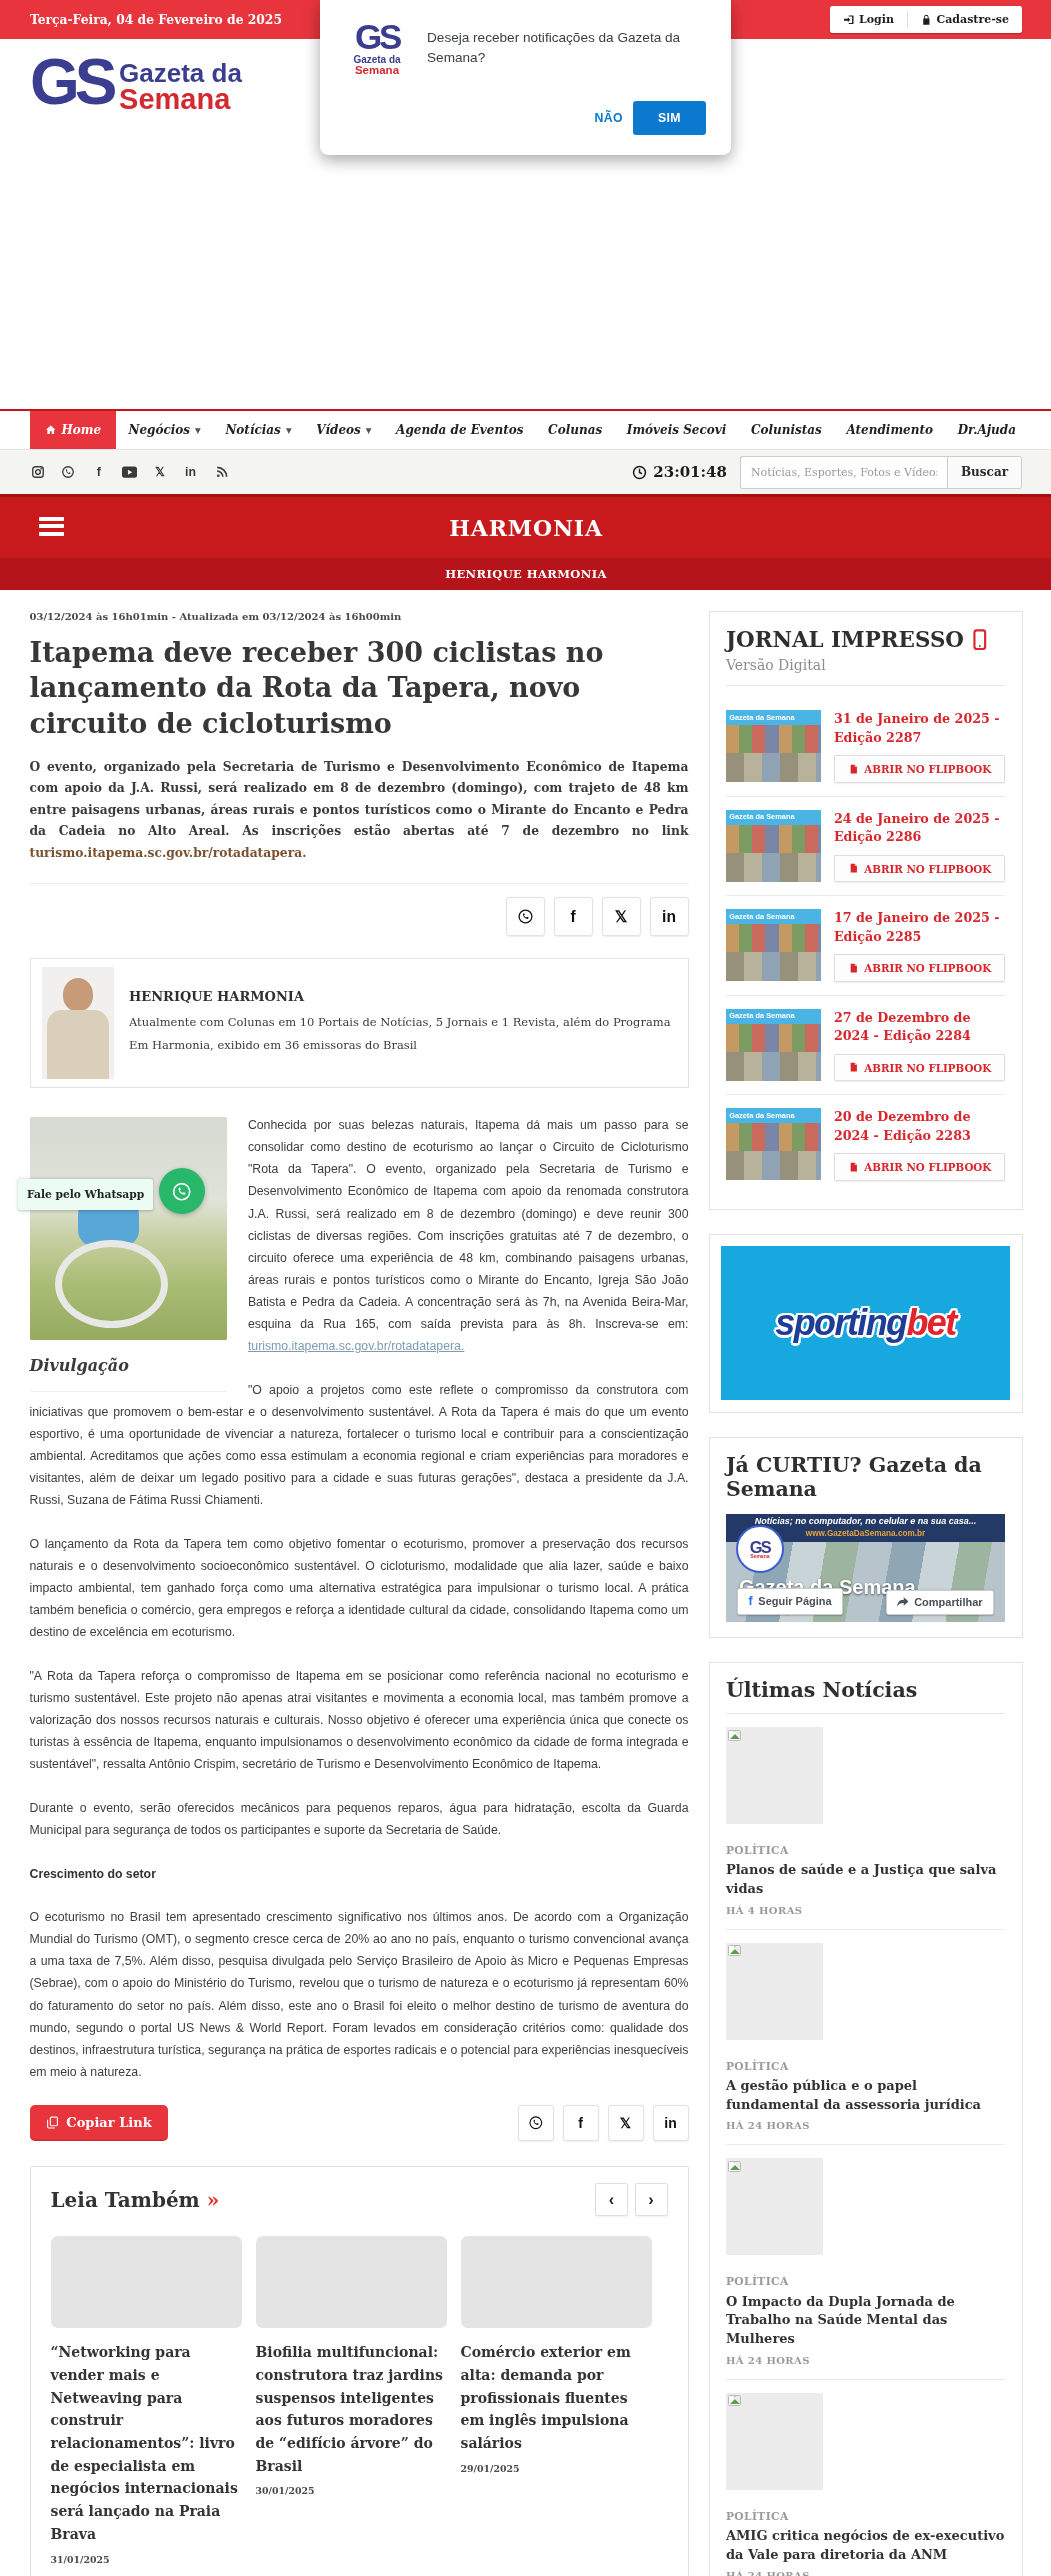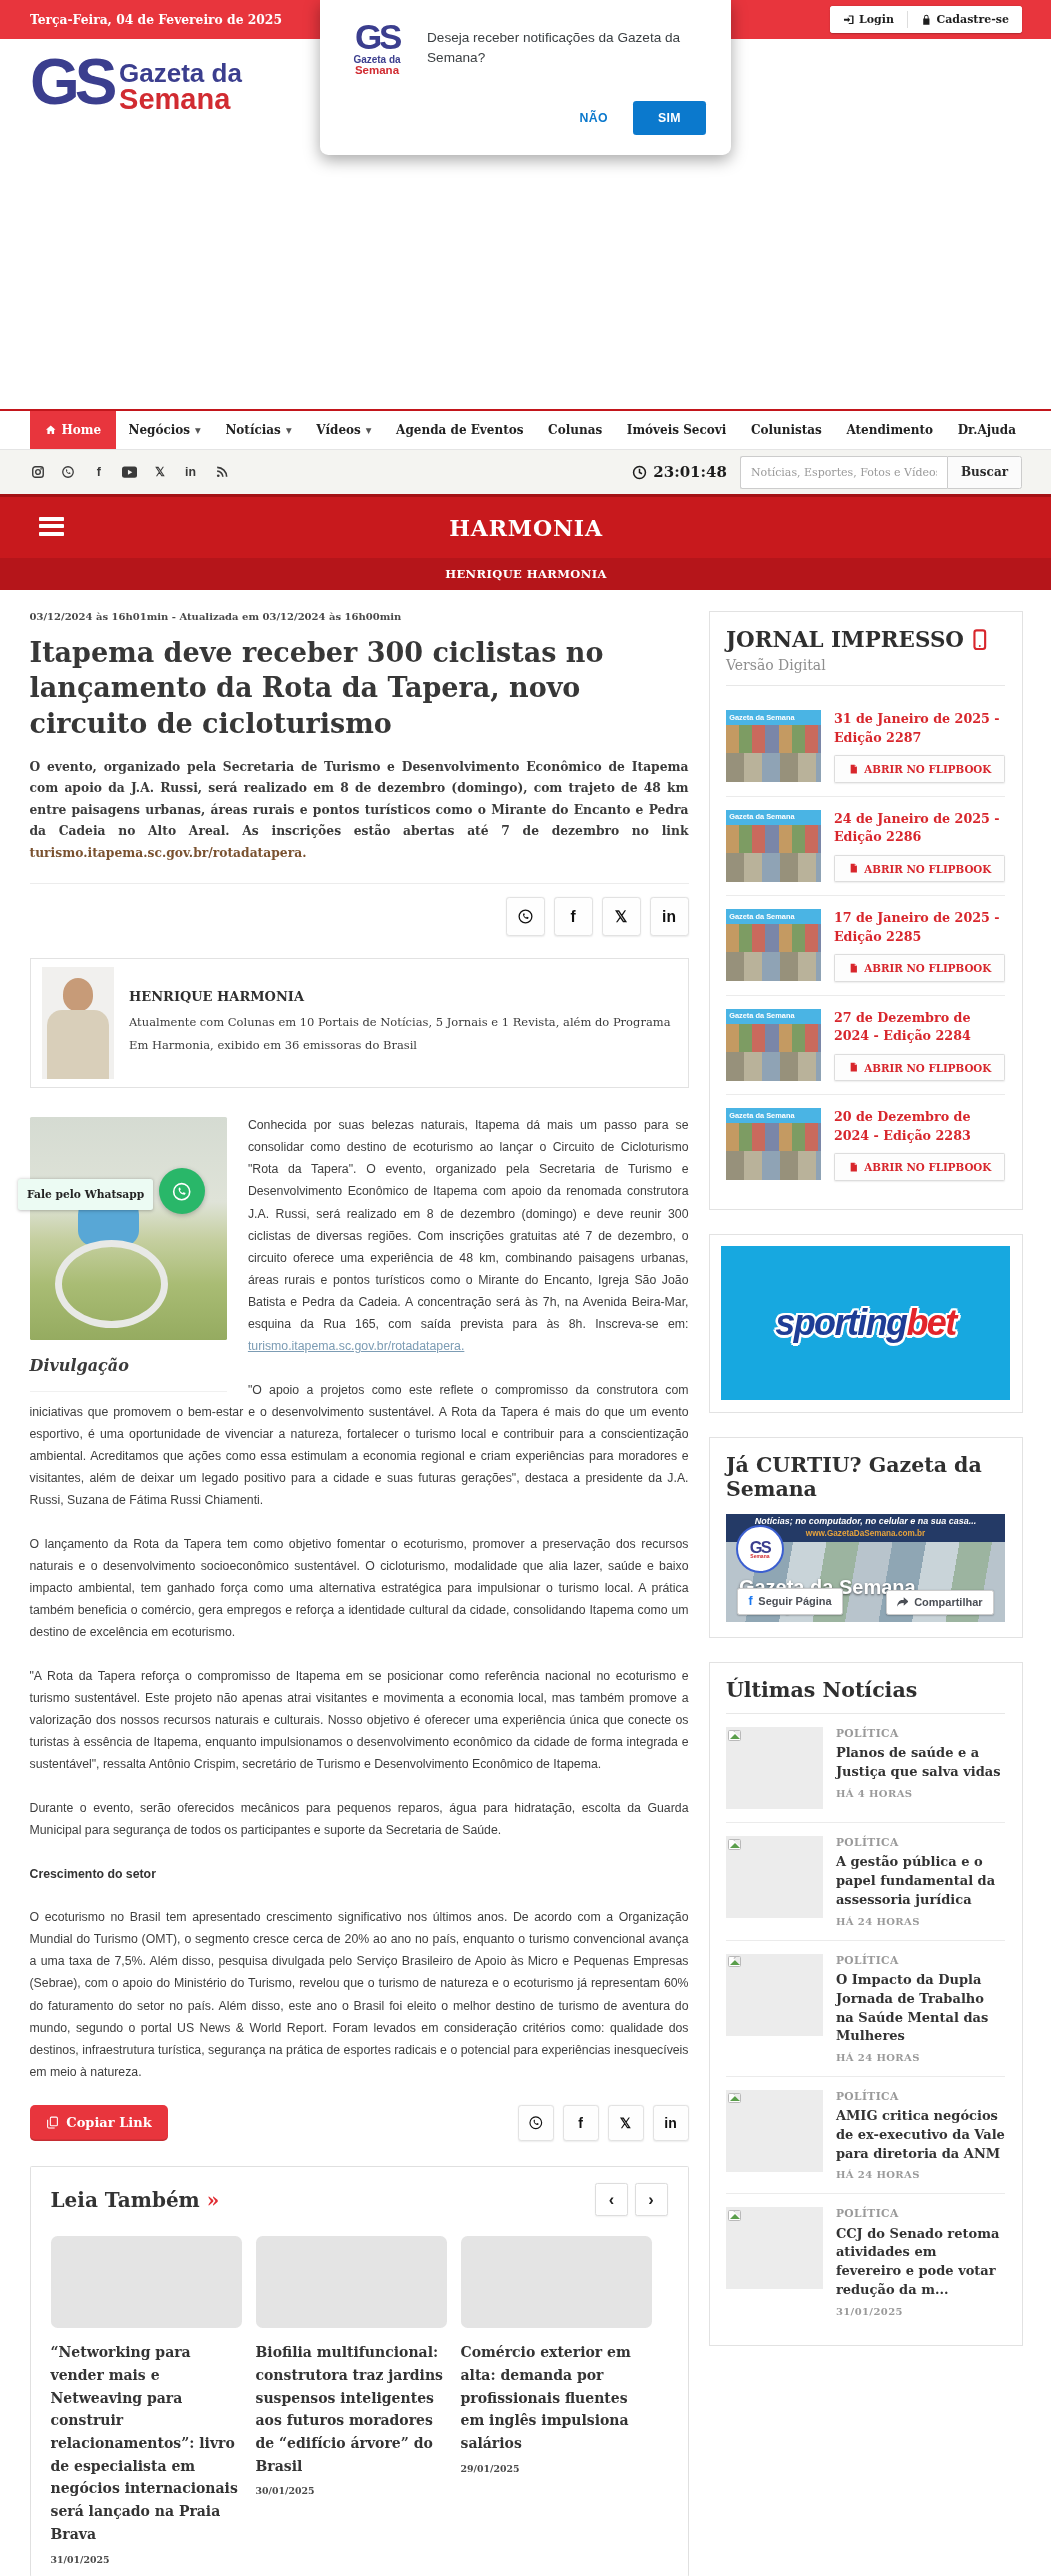--- a/index.html
+++ b/index.html
@@ -24,37 +24,37 @@
   
   .dialog { position:absolute; top:0; left:320px; width:411px; background:#fff;
     border-radius:0 0 8.2px 8.2px; box-shadow:0 5px 16.4px rgba(0,0,0,.35); padding:21.4px 25px 20px;
     z-index:50; }
   .dialog-row { display:flex; gap:18px; }
   .dlg-logo { flex:0 0 64px; text-align:center; }
   .dlg-gs { font-weight:bold; font-size:35px; letter-spacing:-3.3px; color:#3b3e8e; line-height:.9; }
   .dlg-l1 { font-size:10px; font-weight:bold; color:#3b3e8e; margin-top:1.6px; }
   .dlg-l2 { font-size:11.5px; font-weight:bold; color:#d12b31; line-height:.95; }
   .dlg-q { font-size:13.6px; color:#3c4043; line-height:1.5; padding-top:6.6px; }
-  .dlg-actions { display:flex; justify-content:flex-end; gap:25px; margin-top:25px; align-items:center; }
+  .dlg-actions { display:flex; justify-content:flex-end; gap:10px; margin-top:25px; align-items:center; }
   .btn-nao { color:#0b79cd; font-weight:bold; font-size:12.3px; letter-spacing:0.4px;
     background:none; border:none; cursor:pointer; }
   .btn-sim { background:#0b79cd; color:#fff; font-weight:bold; font-size:12.3px; letter-spacing:0.4px;
     border:none; border-radius:3.3px; padding:10px 25px; cursor:pointer; }
 
   
   .masthead { height:370px; padding:16.4px 30px 0; background:#fff; }
   .logo { display:flex; align-items:flex-start; gap:6.6px; width:max-content; }
   .logo-gs { font-weight:bold; font-size:64px; letter-spacing:-5px; color:#3b3e8e; line-height:.85; position:relative; }
   .logo-txt { padding-top:5px; }
   .logo-l1 { font-size:26px; font-weight:bold; color:#3b3e8e; line-height:1; }
   .logo-l2 { font-size:29px; font-weight:bold; color:#d12b31; line-height:.95; }
 
   
   .mainnav { border-top:2.5px solid #c3161c; border-bottom:0.8px solid #e4e4e4; background:#fff;
-    display:flex; align-items:stretch; height:41px; padding:0 30px; }
+    display:flex; align-items:stretch; height:41px; padding:0 30px;font-style:italic; }
   .nav-item { display:flex; align-items:center; gap:5px; padding:0 12.3px;
     font-family:"DejaVu Serif",serif; font-weight:bold; font-size:12px; color:#222;
     cursor:pointer; white-space:nowrap; }
   .nav-item.home { background:#e8353d; color:#fff; padding:0 15px; }
   .caret { font-size:7.4px; color:#555; }
 
   
   .socialrow { background:#f4f4f1; height:44px; display:flex; align-items:center; padding:0 30px; }
   .soc-icons { display:flex; gap:15.6px; align-items:center; color:#3a3a3a; }
   .soc-ic { width:15px; height:15px; display:flex; align-items:center; justify-content:center;
@@ -193,21 +193,21 @@
   .fbc-name { position:absolute; left:13px; bottom:23px; color:#fff; font-size:20px; font-weight:bold;
     text-shadow:0 0.8px 2.5px rgba(0,0,0,.6); }
   .fbc-followers { position:absolute; left:15px; bottom:8.2px; color:#f0f0f0; font-size:10px;
     text-shadow:0 0.8px 1.6px rgba(0,0,0,.6); }
   .fb-btn { position:absolute; bottom:6.6px; background:#fff; border:0.8px solid #ccc; border-radius:2.5px;
     font-weight:bold; font-size:11px; color:#4b4f56; padding:5.8px 10px; display:flex; gap:5.8px;
     align-items:center; cursor:pointer; box-shadow:0 0.8px 1.6px rgba(0,0,0,.2); }
   .fb-btn.follow { left:11.5px; } .fb-btn.share { right:11.5px; }
   .fb-f { color:#1877f2; font-weight:bold; font-size:12.3px; }
 
-  .news-item { display:flex; gap:13px; padding:13px 0; border-bottom:0.8px solid #ebebeb; cursor:pointer; }
+  .news-item { display:flex; gap:20px; padding:13px 0; border-bottom:0.8px solid #ebebeb; cursor:pointer;flex-direction:column; }
   .news-item:last-child { border-bottom:none; }
   .news-thumb { width:97px; height:82px; flex:0 0 97px; background:#ececec; position:relative; }
   .broken { position:absolute; left:2.5px; top:2.5px; width:13px; height:10.7px; background:#fff;
     border:0.8px solid #b9b9b9; border-radius:1.6px; overflow:hidden; }
   .broken::before { content:""; position:absolute; left:0.8px; bottom:0.8px; width:0; height:0;
     border-left:5px solid transparent; border-right:5px solid transparent; border-bottom:5px solid #5a9e4b; }
   .broken::after { content:""; position:absolute; right:-2.5px; top:-2.5px; width:6.6px; height:6.6px;
     background:#ececec; transform:rotate(45deg); border-left:0.8px solid #b9b9b9; }
   .news-cat { font-family:"DejaVu Serif",serif; font-weight:bold; font-size:10.7px; color:#9a9a9a; letter-spacing:0.4px; }
   .news-title { font-family:"DejaVu Serif",serif; font-weight:bold; font-size:13px; color:#333;

